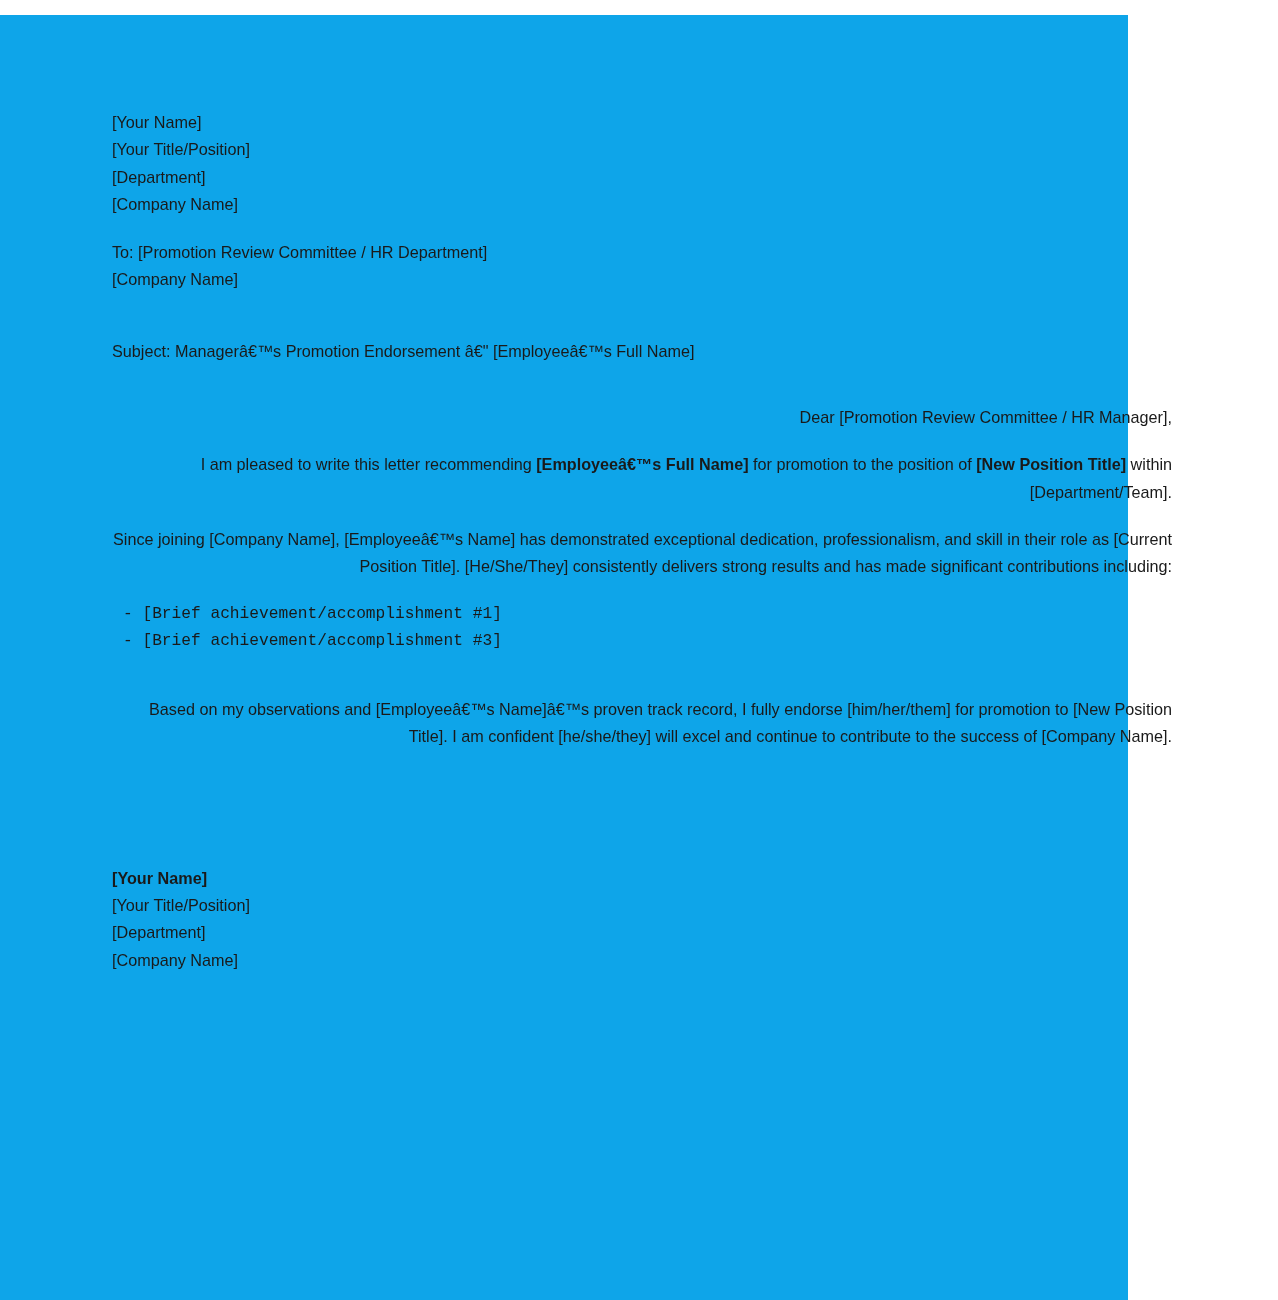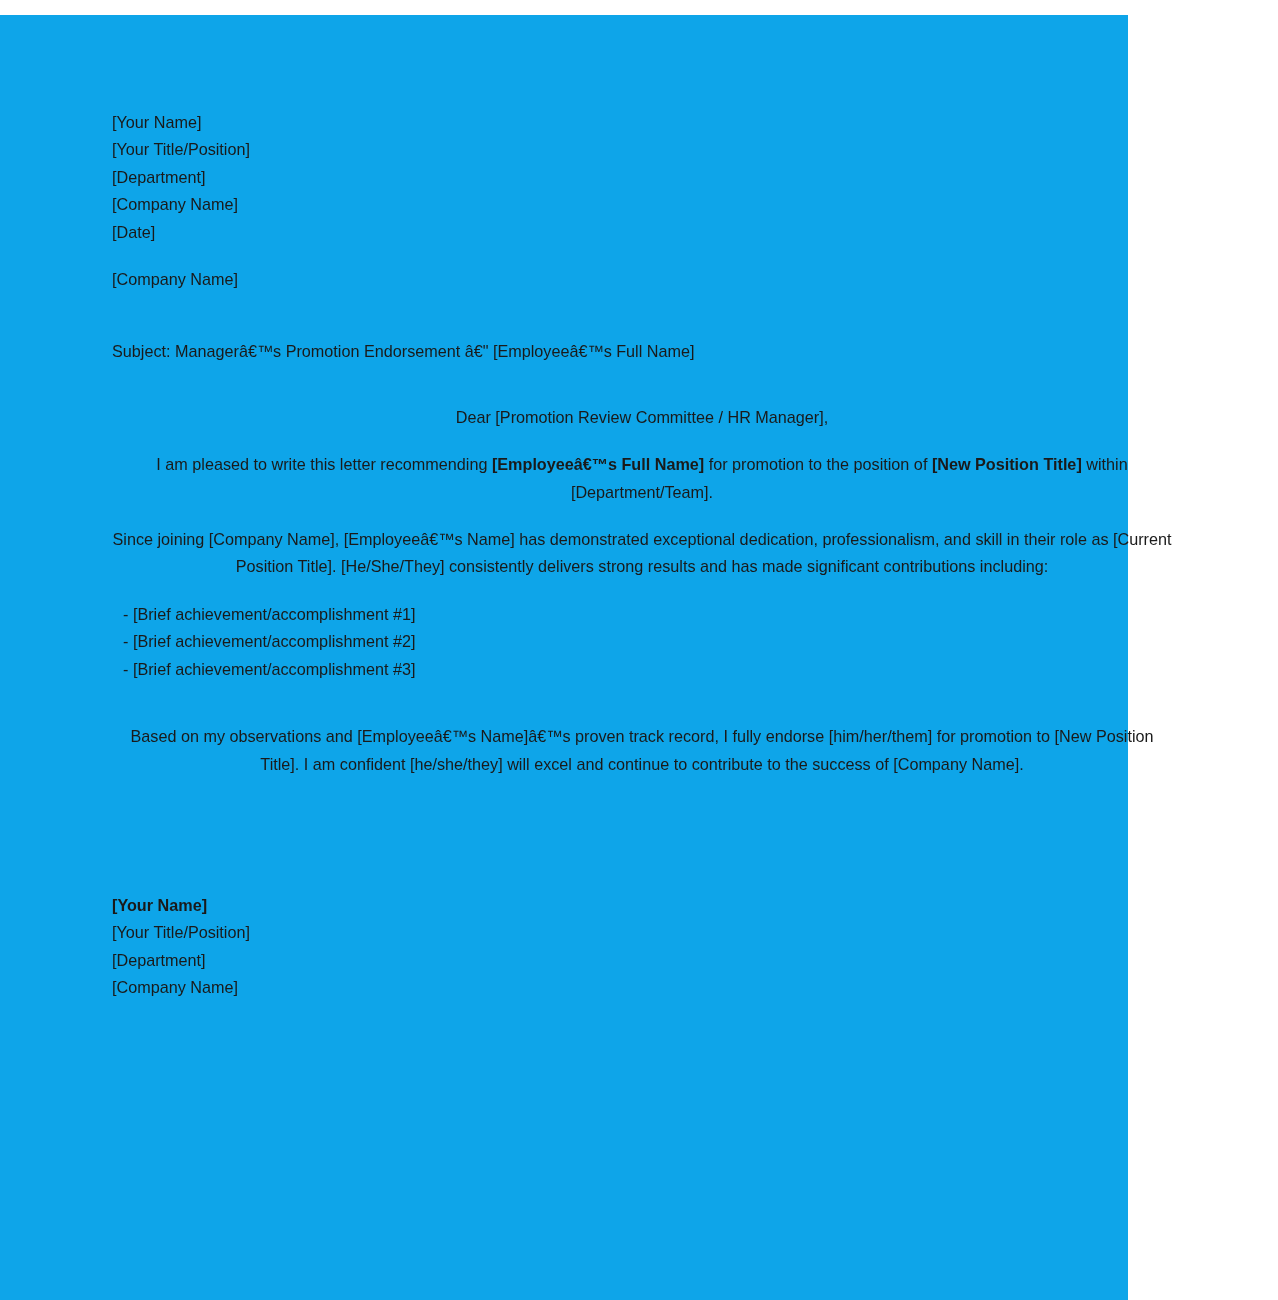--- a/index.html
+++ b/index.html
@@ -55,35 +55,36 @@
 
   .subject {
     font-weight: normal;
     margin: 0;
     line-height: 27.4px;
   }
 
   .para {
     margin: 0;
     line-height: 27.4px;
-    text-align: center;
+    text-align: right;
   }
 
   .para b { font-weight: bold; }
 
   .bullets {
     margin: 0;
     padding: 0;
     list-style: none;
   }
   .bullets li {
     margin: 0;
     padding-left: 11px;
     line-height: 27.4px;
     white-space: pre-wrap;
+    font-family: Liberation Mono, monospace;
   }
 
   .sig-name {
     font-weight: bold;
     margin: 0;
     line-height: 27.4px;
   }
 
   .sig-line {
     margin: 0;
@@ -94,26 +95,26 @@
 <body>
 
 <div class="page">
   <div class="letter">
 
     <div class="block">
       <p class="addr-line">[Your Name]</p>
       <p class="addr-line">[Your Title/Position]</p>
       <p class="addr-line">[Department]</p>
       <p class="addr-line">[Company Name]</p>
-      <p class="addr-line">[Date]</p>
     </div>
 
     <div class="gap-sm"></div>
 
     <div class="block">
+      <p class="addr-line">To: [Promotion Review Committee / HR Department]</p>
       <p class="addr-line">[Company Name]</p>
     </div>
 
     <div class="gap-lg"></div>
 
     <p class="subject">Subject: Managerâ€™s Promotion Endorsement â€" [Employeeâ€™s Full Name]</p>
 
     <div class="gap-md"></div>
 
     <p class="para">Dear [Promotion Review Committee / HR Manager],</p>
@@ -123,21 +124,20 @@
     <p class="para"><span>I am pleased to write this letter recommending </span><b>[Employeeâ€™s Full Name]</b><span> for promotion to the position of </span><b>[New Position Title]</b><span> within [Department/Team].</span></p>
 
     <div class="gap-sm"></div>
 
     <p class="para">Since joining [Company Name], [Employeeâ€™s Name] has demonstrated exceptional dedication, professionalism, and skill in their role as [Current Position Title]. [He/She/They] consistently delivers strong results and has made significant contributions including:</p>
 
     <div class="gap-sm"></div>
 
     <ul class="bullets">
       <li>- [Brief achievement/accomplishment #1]</li>
-      <li>- [Brief achievement/accomplishment #2]</li>
       <li>- [Brief achievement/accomplishment #3]</li>
     </ul>
 
     <div class="gap-sm"></div>
 
 
     <div class="gap-sm"></div>
 
     <p class="para">Based on my observations and [Employeeâ€™s Name]â€™s proven track record, I fully endorse [him/her/them] for promotion to [New Position Title]. I am confident [he/she/they] will excel and continue to contribute to the success of [Company Name].</p>
 

